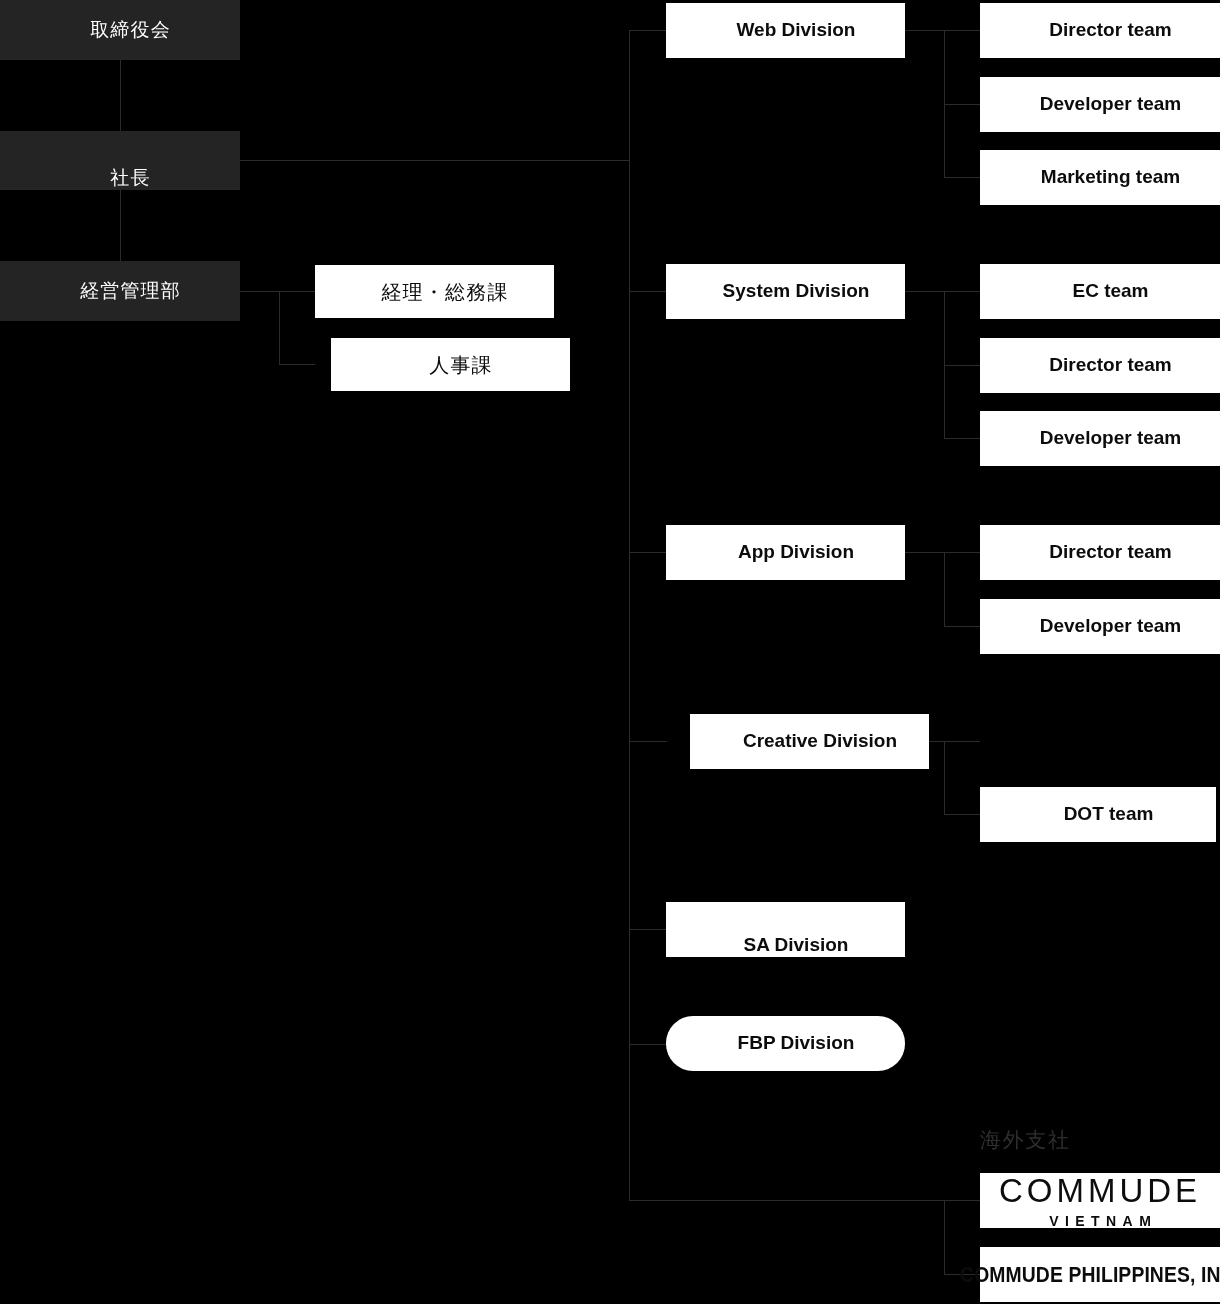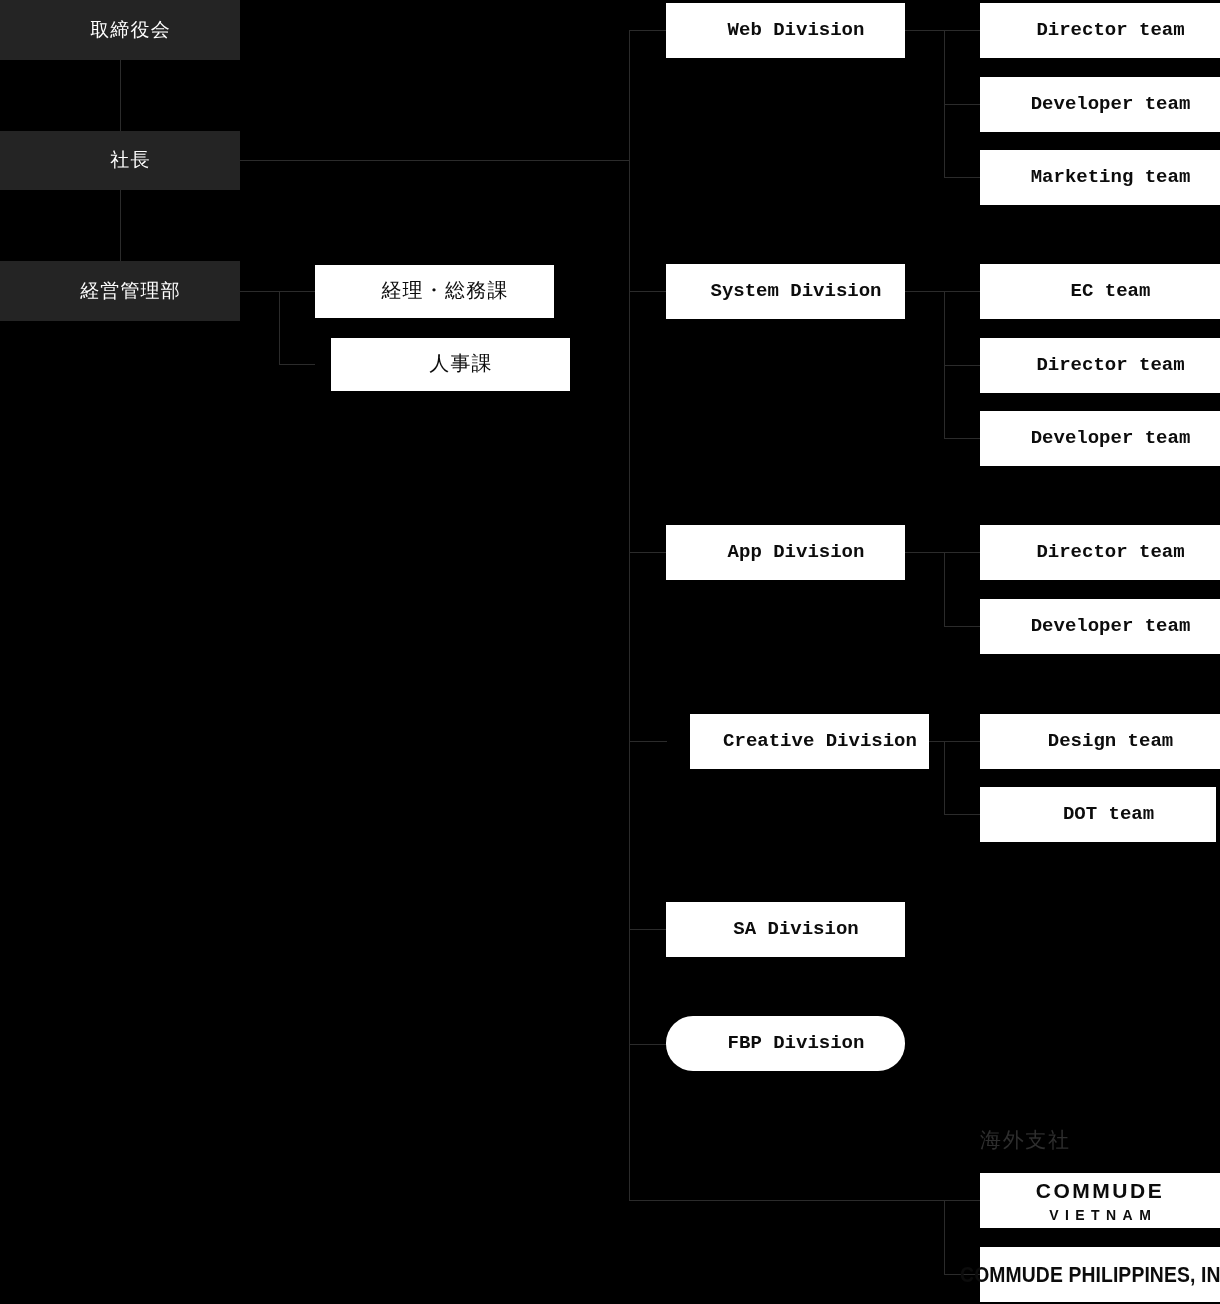--- a/index.html
+++ b/index.html
@@ -44,21 +44,20 @@
     font-weight: 400;
     letter-spacing: 0.06em;
   }
 
   
   .node.white {
     background: #ffffff;
     color: #0c0c0c;
     font-size: 19px;
     font-weight: 700;
-    font-family: Liberation Mono, monospace;
   }
   .node.white.jp {
     font-weight: 400;
     font-size: 20px;
     letter-spacing: 0.06em;
   }
 
   
   .section-label {
     position: absolute;
@@ -74,22 +73,22 @@
     position: absolute;
     box-sizing: border-box;
     background: #ffffff;
     color: #0c0c0c;
     display: flex;
     flex-direction: column;
     align-items: center;
     justify-content: center;
   }
   .logo-main {
-    font-size: 21px;
-    font-weight: 700;
+    font-size: 33px;
+    font-weight: 400;
     letter-spacing: 0.12em;
     line-height: 1;
   }
   .logo-sub {
     font-size: 14px;
     font-weight: 700;
     letter-spacing: 0.46em;
     line-height: 1;
     margin-top: 7px;
     text-indent: 0.46em;
@@ -151,21 +150,21 @@
 
   <div class="ln h" style="left:629px; top:1200px; width:316px;"></div>
   <div class="ln v" style="left:944px; top:1200px; height:74px;"></div>
   <div class="ln h" style="left:944px; top:1200px; width:36px;"></div>
   <div class="ln h" style="left:944px; top:1274px; width:36px;"></div>
 
   <div class="node dark" style="left:0px; top:0px; width:240px; height:60px;">
     <span>取締役会</span>
   </div>
 
-  <div class="node dark" style="left:0px; top:131px; width:240px; height:59px;">
+  <div class="node dark" style="left:0px; top:131px; width:240px; height:59px;align-items:flex-end;">
     <span>社長</span>
   </div>
 
   <div class="node dark" style="left:0px; top:261px; width:240px; height:60px;">
     <span>経営管理部</span>
   </div>
 
   <div class="node white jp" style="left:315px; top:265px; width:239px; height:53px;">
     <span>経理・総務課</span>
   </div>
@@ -183,21 +182,21 @@
   </div>
 
   <div class="node white" style="left:666px; top:525px; width:239px; height:55px;text-align:center;">
     <span>App Division</span>
   </div>
 
   <div class="node white" style="left:666px; top:714px; width:239px; height:55px;margin-left:24px;">
     <span>Creative Division</span>
   </div>
 
-  <div class="node white" style="left:666px; top:902px; width:239px; height:55px;">
+  <div class="node white" style="left:666px; top:902px; width:239px; height:55px;align-items:flex-end;">
     <span>SA Division</span>
   </div>
 
   <div class="node white" style="left:666px; top:1016px; width:239px; height:55px;border-radius:27px;">
     <span>FBP Division</span>
   </div>
 
   <div class="node white" style="left:980px; top:3px; width:240px; height:55px;">
     <span>Director team</span>
   </div>
@@ -218,23 +217,20 @@
     <span>Developer team</span>
   </div>
 
   <div class="node white" style="left:980px; top:525px; width:240px; height:55px;">
     <span>Director team</span>
   </div>
   <div class="node white" style="left:980px; top:599px; width:240px; height:55px;">
     <span>Developer team</span>
   </div>
 
-  <div class="node white" style="left:980px; top:714px; width:240px; height:55px;">
-    <span>Design team</span>
-  </div>
   <div class="node white" style="left:980px; top:787px; width:236px; height:55px;">
     <span>DOT team</span>
   </div>
 
   <div class="section-label" style="left:980px; top:1126px;">
     <span>海外支社</span>
   </div>
 
   <div class="logo-box" style="left:980px; top:1173px; width:240px; height:55px;">
     <span class="logo-main">COMMUDE</span>

